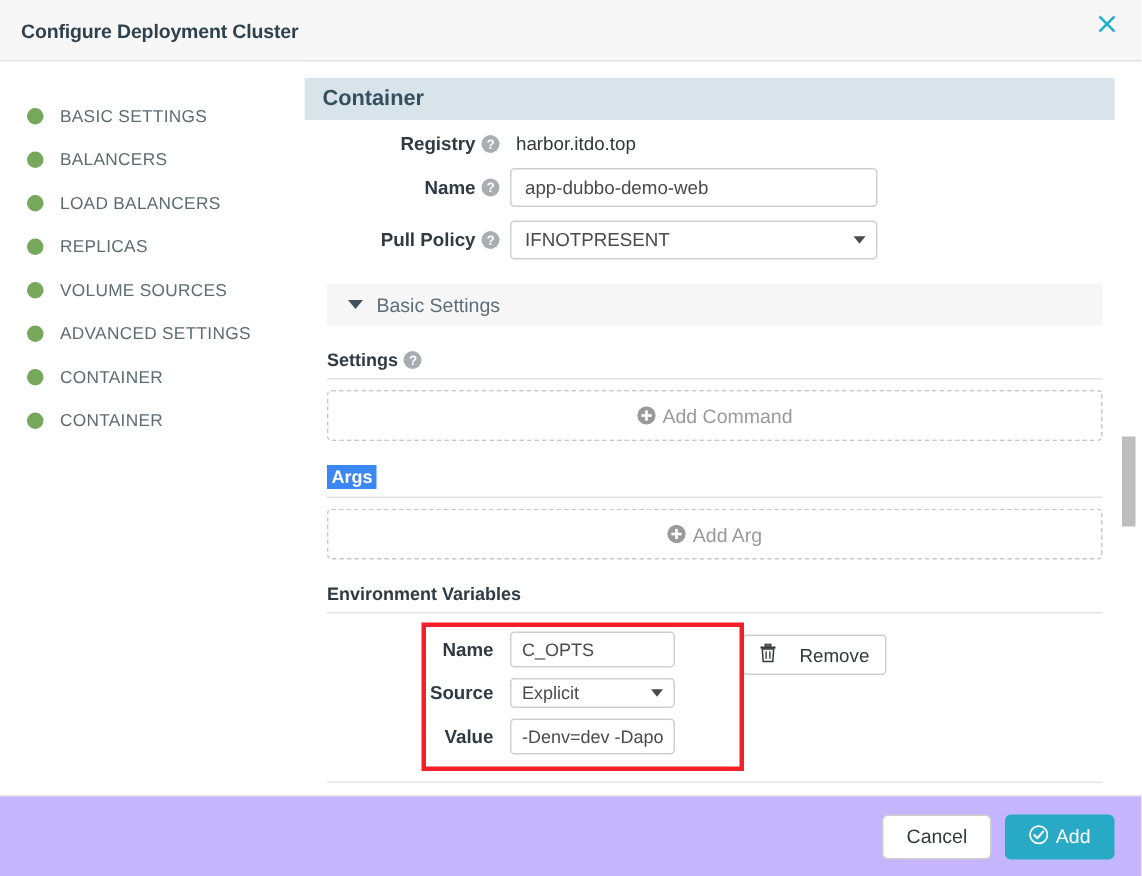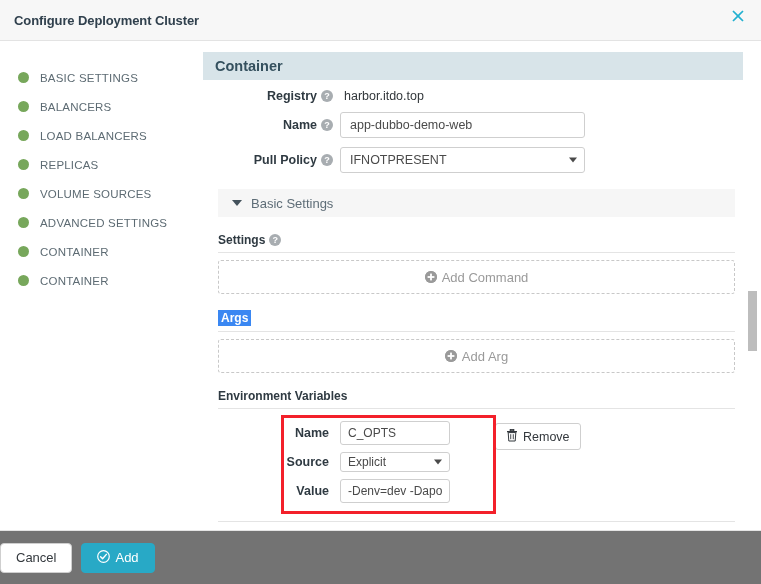--- a/index.html
+++ b/index.html
@@ -304,21 +304,21 @@
   .remove-btn {
     margin-left: 45px;
     margin-top: 8px;
     height: 27px;
     padding: 0 10px;
     border: 1px solid #cfcfcf;
     border-radius: 3px;
     background: #ffffff;
     display: inline-flex;
     align-items: center;
-    gap: 5px;
+    gap: 15px;
     font-size: 12.5px;
     color: #33383d;
     cursor: pointer;
     font-family: "Liberation Sans", sans-serif;
   }
   .red-outline {
     position: absolute;
     left: 63px; top: 0;
     width: 215px; height: 99px;
     border: 3px solid #f3202a;
@@ -340,23 +340,24 @@
     background: #bdbdbd;
     cursor: pointer;
   }
 
   
   .modal-footer {
     flex: 0 0 54px;
     border-top: 1px solid #e4e4e4;
     display: flex;
     align-items: center;
+    justify-content: flex-end;
     padding-right: 18px;
     gap: 9px;
-    background: #737373;
+    background: #c4b5fd;
   }
   .btn {
     height: 30px;
     padding: 0 15px;
     border-radius: 4px;
     font-size: 13px;
     cursor: pointer;
     font-family: "Liberation Sans", sans-serif;
     display: inline-flex;
     align-items: center;

